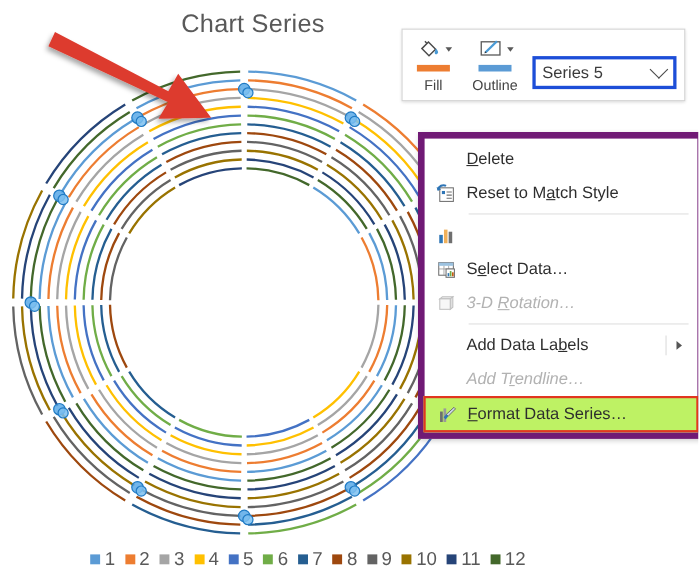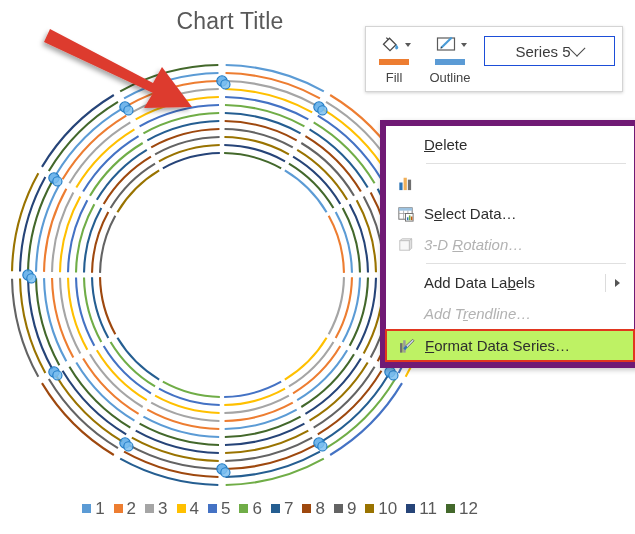--- a/index.html
+++ b/index.html
@@ -58,24 +58,24 @@
   .tb-glyph-row{display:flex;align-items:center;height:26px;}
   .tb-glyph{width:26px;height:24px;position:relative;}
   .tb-caret{
     width:0;height:0;margin-left:2px;
     border-left:3.5px solid transparent;border-right:3.5px solid transparent;
     border-top:4px solid #595959;
   }
   .tb-swatch{width:30px;height:6px;margin-top:1px;}
   .tb-label{font-size:13px;color:#444;margin-top:5px;}
   #series-select{
-    margin:9px 0 0 6px;
+    margin:24px 0 0 6px;
     width:131px;height:30px;
-    border:1px solid #1d4ed8;background:#fff;
-    display:flex;align-items:center;justify-content:center;
+    border:3px solid #1d4ed8;background:#fff;
+    display:flex;align-items:center;justify-content:space-between;
     padding:0 7px 0 6px;box-sizing:border-box;
     font-size:15px;color:#3b3b3b;
   }
   .sel-caret{
     width:11px;height:11px;
     border-right:1.6px solid #4a4a4a;border-bottom:1.6px solid #4a4a4a;
     transform:rotate(45deg) translate(-2px,-2px);
   }
 
   
@@ -112,21 +112,21 @@
     height:33px;
     margin:0 -1px;
     width:calc(100% + 2px);
   }
 </style>
 </head>
 <body>
 
 <div id="stage">
 
-  <div id="chart-title">Chart Title</div>
+  <div id="chart-title">Chart Series</div>
 
   <svg id="donut" viewBox="0 0 460 500">
       <path d="M 225.67 65.03 A 210 210 0 0 1 323.81 91.33" fill="none" stroke="#5B9BD5" stroke-width="2.1"></path>
       <path d="M 330.16 94.99 A 210 210 0 0 1 402.01 166.84" fill="none" stroke="#ED7D31" stroke-width="2.1"></path>
       <path d="M 405.67 173.19 A 210 210 0 0 1 431.97 271.33" fill="none" stroke="#A5A5A5" stroke-width="2.1"></path>
       <path d="M 431.97 278.67 A 210 210 0 0 1 405.67 376.81" fill="none" stroke="#FFC000" stroke-width="2.1"></path>
       <path d="M 402.01 383.16 A 210 210 0 0 1 330.16 455.01" fill="none" stroke="#4472C4" stroke-width="2.1"></path>
       <path d="M 323.81 458.67 A 210 210 0 0 1 225.67 484.97" fill="none" stroke="#70AD47" stroke-width="2.1"></path>
       <path d="M 218.33 484.97 A 210 210 0 0 1 120.19 458.67" fill="none" stroke="#255E91" stroke-width="2.1"></path>
       <path d="M 113.84 455.01 A 210 210 0 0 1 41.99 383.16" fill="none" stroke="#9E480E" stroke-width="2.1"></path>
@@ -417,20 +417,32 @@
       <span>Series 5</span>
       <span class="sel-caret"></span>
     </div>
   </div>
 
   <div id="ctx-menu">
       <div class="mi">
         <span class="mi-icon"></span>
         <span class="mi-label"><u>D</u>elete</span>
       </div>
+      <div class="mi">
+        <span class="mi-icon">
+          <svg viewBox="0 0 20 20" width="19" height="19">
+            <rect x="4" y="5" width="13" height="13" fill="#fff" stroke="#6f6f6f" stroke-width="1"></rect>
+               <rect x="6" y="8" width="3" height="3" fill="#2e75b6"></rect>
+               <path d="M10.5 9h5M10.5 12h5M10.5 15h5" stroke="#6f6f6f" stroke-width="1"></path>
+               <path d="M2.5 7 A5 5 0 0 1 10 3.2" fill="none" stroke="#2e75b6" stroke-width="2"></path>
+               <path d="M1 4.2 L2 8 L5.4 6.3 Z" fill="#2e75b6"></path>
+          </svg>
+        </span>
+        <span class="mi-label">Reset to M<u>a</u>tch Style</span>
+      </div>
       <div class="mi-sep"></div>
       <div class="mi">
         <span class="mi-icon">
           <svg viewBox="0 0 20 20" width="19" height="19">
             <rect x="3.5" y="10" width="3.4" height="8" fill="#2e75b6"></rect>
                <rect x="8" y="5" width="3.4" height="13" fill="#f0b05a"></rect>
                <rect x="12.5" y="7" width="3.4" height="11" fill="#6f6f6f"></rect>
           </svg>
         </span>
       </div>

